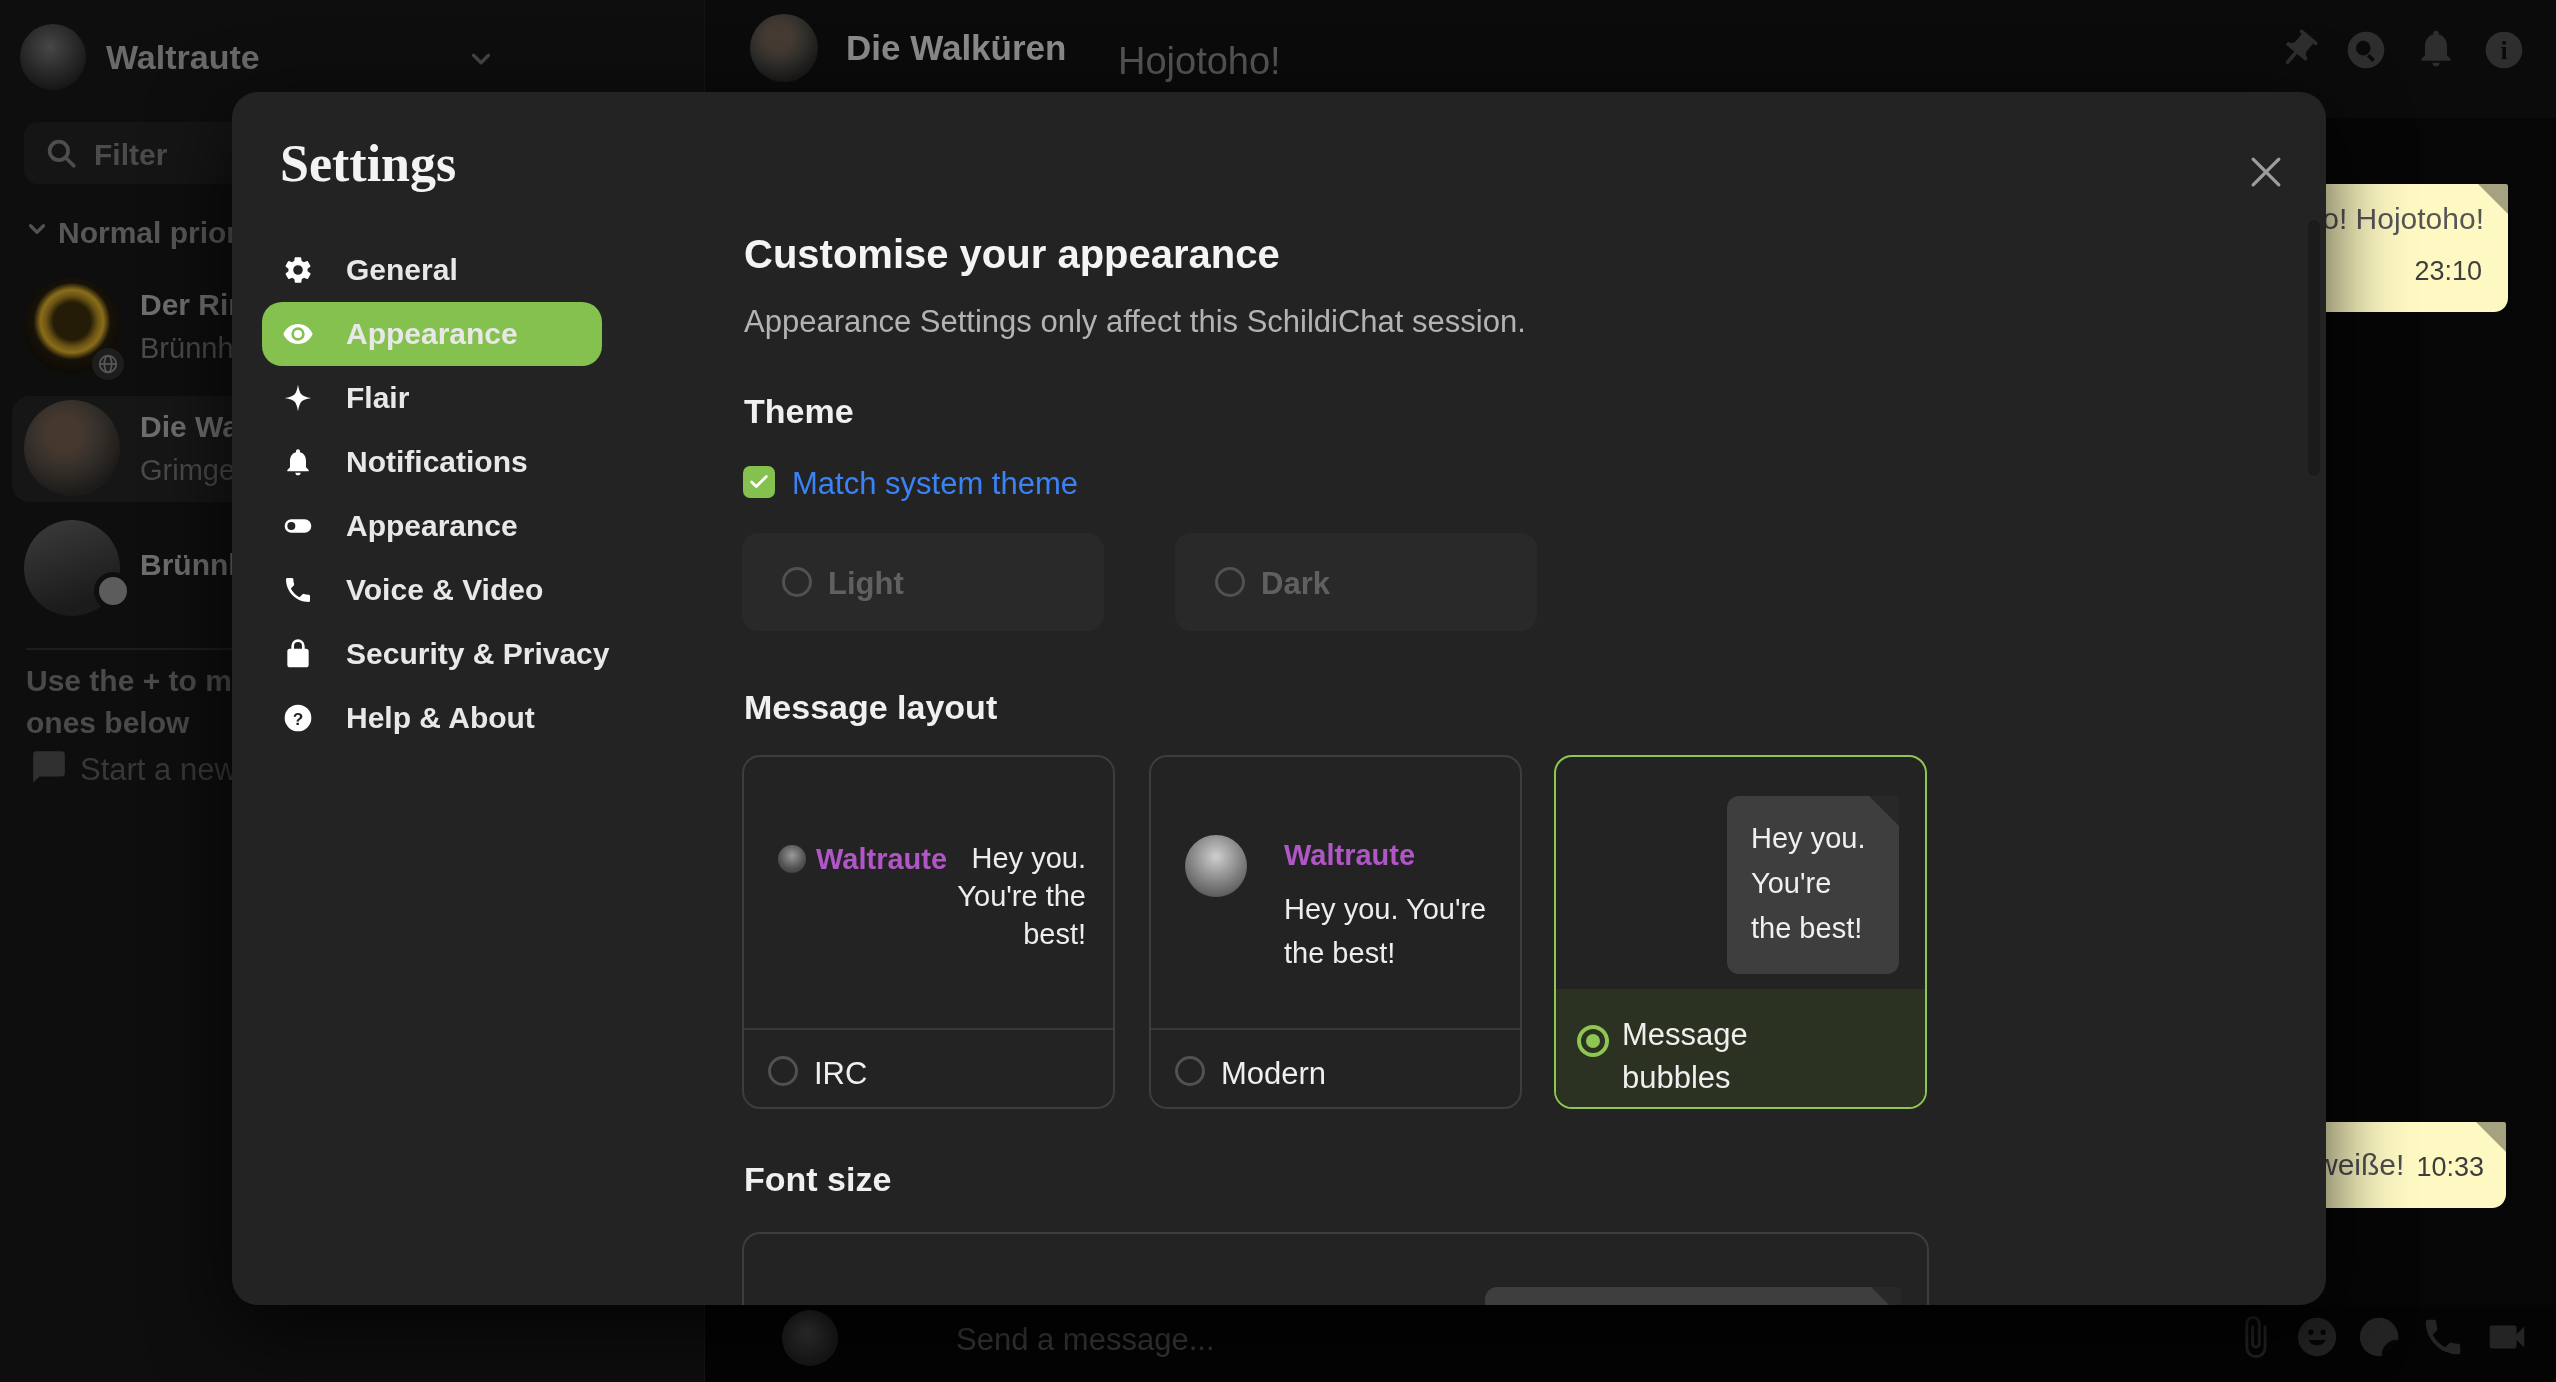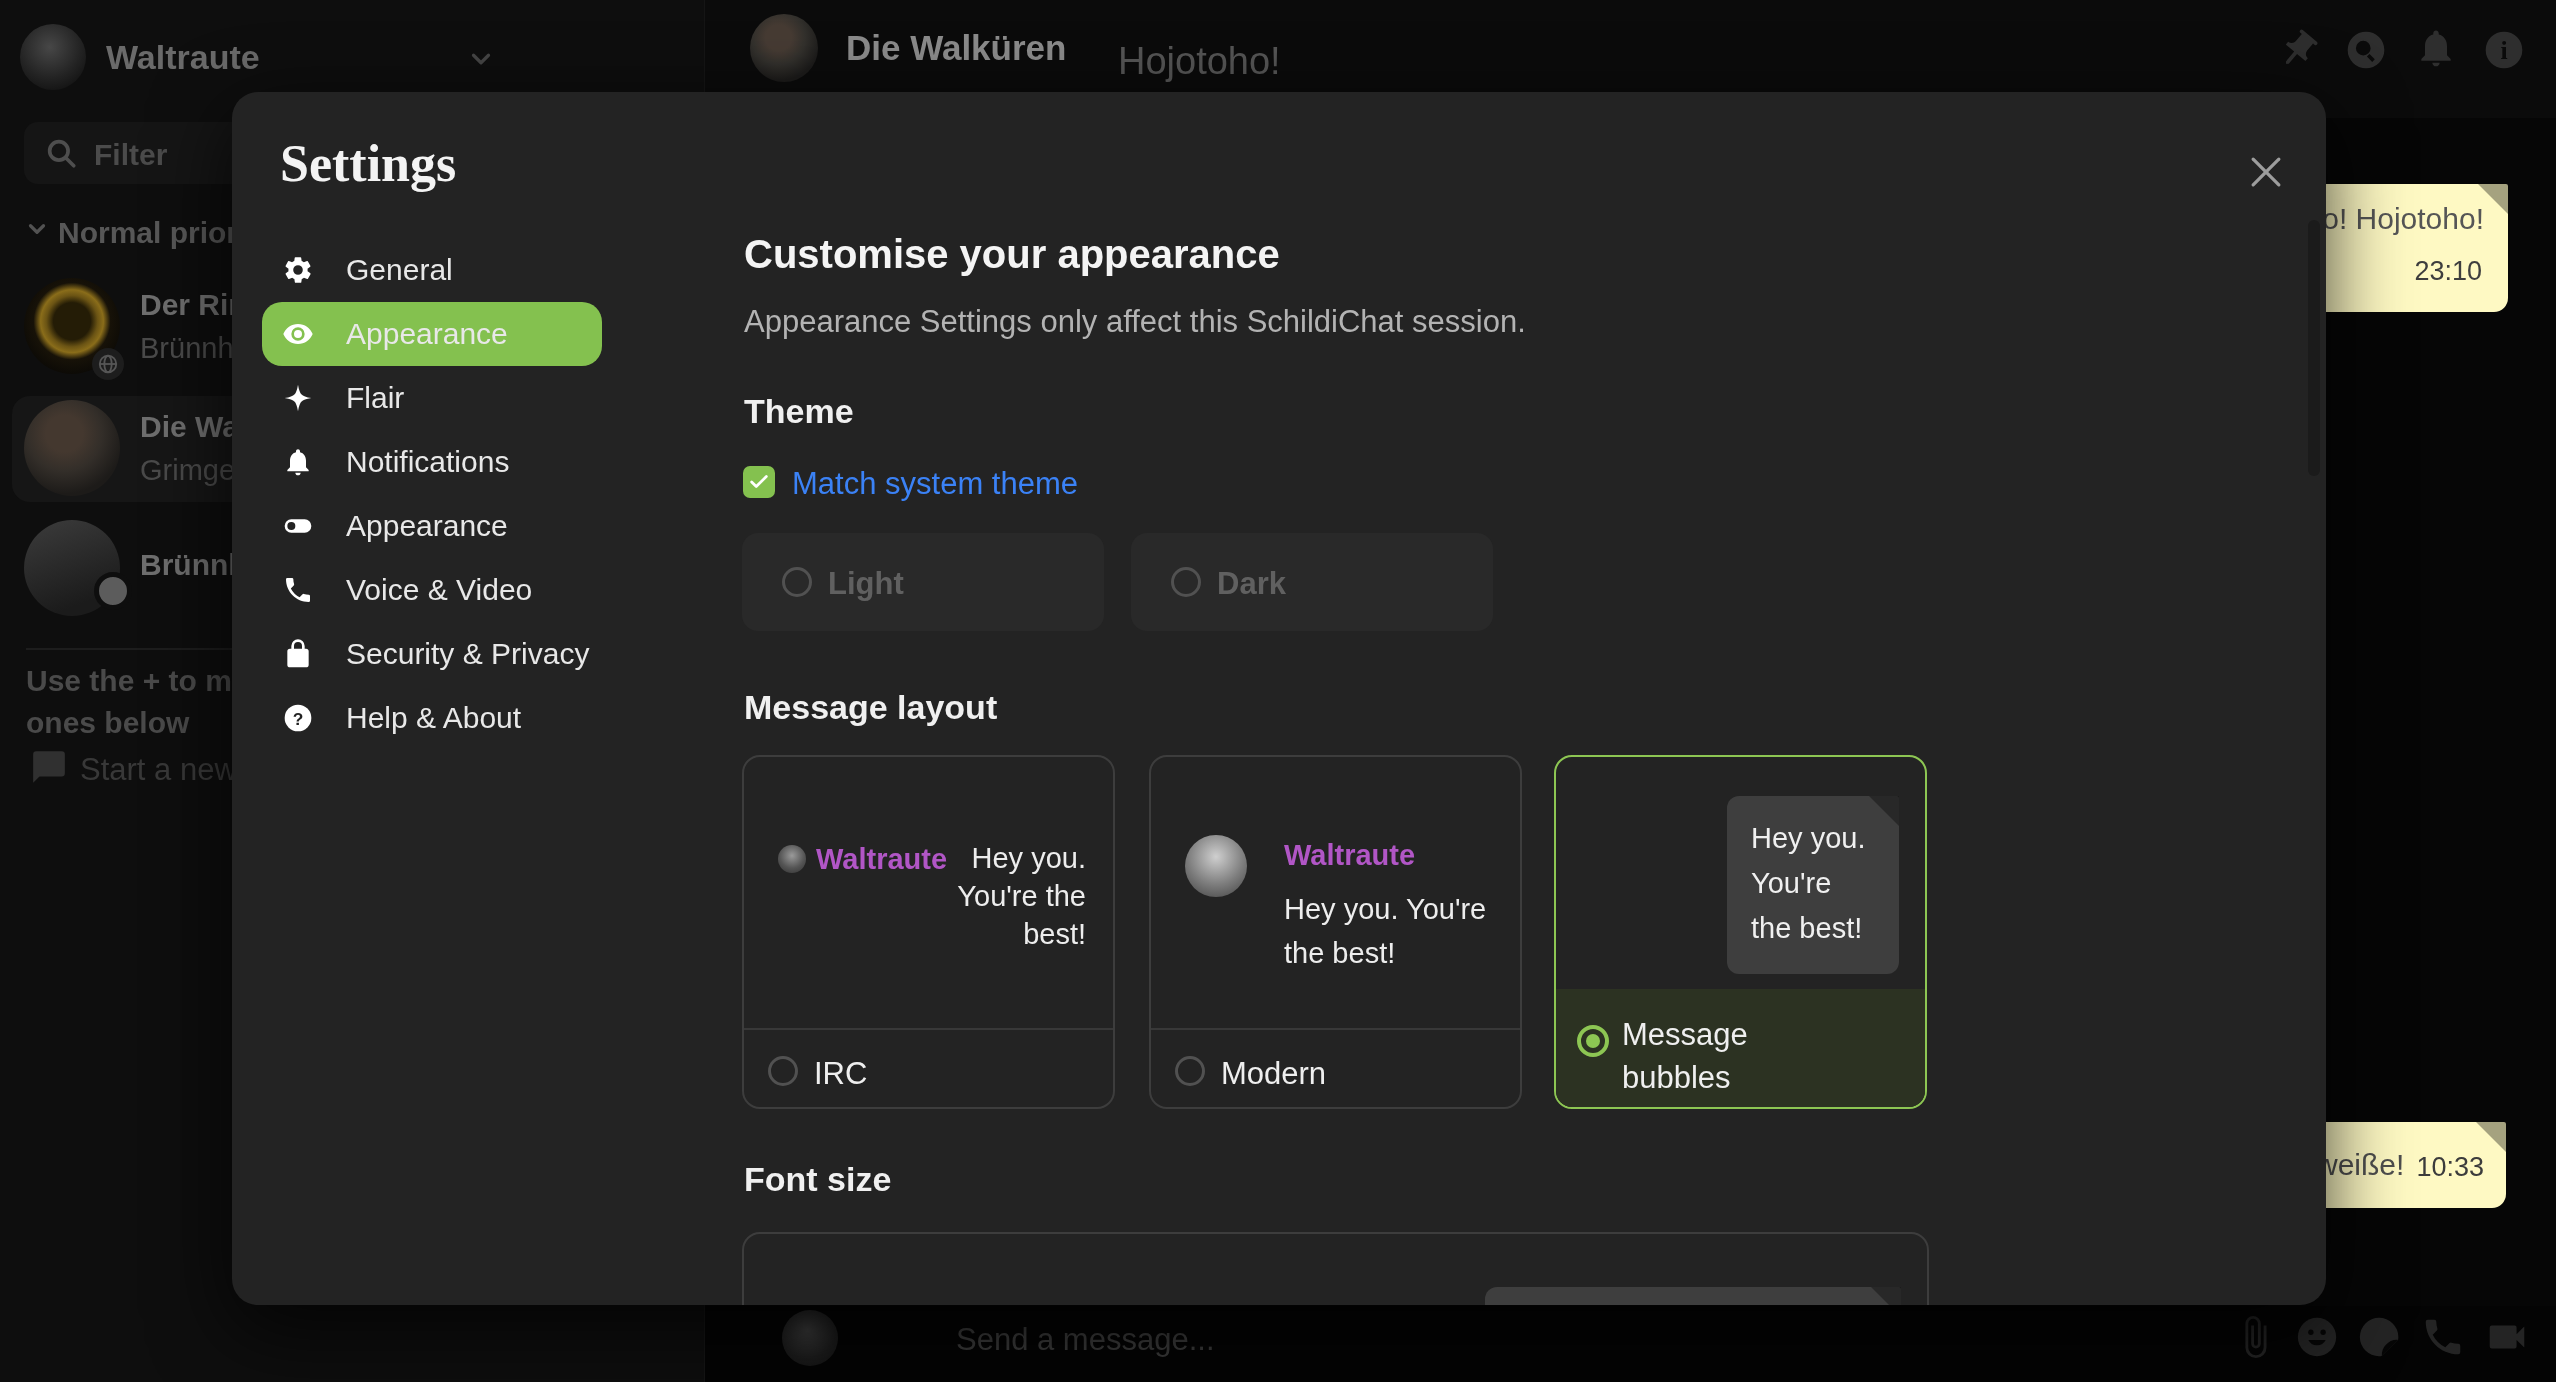--- a/index.html
+++ b/index.html
@@ -57,32 +57,32 @@
   .comp-input{left:956px;top:1322px;font-size:31px;color:#3a3a3a;white-space:nowrap;}
   .cicon{color:#242424;}
   
   .modal{left:232px;top:92px;width:2094px;height:1213px;background:#232323;border-radius:26px;
     overflow:hidden;box-shadow:0 24px 80px rgba(0,0,0,.75);}
   .m-title{left:48px;top:42px;font-size:52px;font-weight:700;color:#f3f3f3;font-family:Liberation Serif, serif;}
   .m-close{left:2012px;top:58px;width:44px;height:44px;color:#9d9d9d;cursor:pointer;}
   .nav{left:30px;top:146px;width:340px;}
   .nav-item{position:relative;height:64px;display:flex;align-items:center;color:#e8e8e8;}
   .nav-item .nico{position:absolute;left:20px;width:34px;height:34px;color:#fff;display:flex;align-items:center;}
-  .nav-item .nlabel{position:absolute;left:84px;font-size:30px;white-space:nowrap;}
+  .nav-item .nlabel{position:absolute;left:84px;font-size:30px;white-space:nowrap;font-weight:bold;}
   .nav-item.selected{background:#84c14f;border-radius:20px;}
   
   .c-heading{left:512px;top:140px;font-size:40px;font-weight:700;color:#f4f4f4;}
   .c-sub{left:512px;top:212px;font-size:31px;color:#b3b3b3;}
   .s-label{font-size:34px;font-weight:700;color:#f0f0f0;}
   .theme-label{left:512px;top:300px;}
   .checkbox{left:511px;top:374px;width:32px;height:32px;border-radius:7px;background:#84c14f;
     display:flex;align-items:center;justify-content:center;color:#fff;}
   .check-label{left:560px;top:374px;font-size:31px;color:#3b82f6;}
   .theme-card{top:441px;width:362px;height:98px;border-radius:16px;background:#292929;}
-  .tc-light{left:510px;} .tc-dark{left:899px;}
+  .tc-light{left:510px;} .tc-dark{left:943px;}
   .radio{border-radius:50%;box-sizing:border-box;}
   .radio-off{width:30px;height:30px;border:3px solid #515151;}
   .theme-card .radio{position:absolute;left:40px;top:34px;}
   .theme-card .tlab{position:absolute;left:86px;top:33px;font-size:31px;font-weight:700;color:#606060;}
   .ml-label{left:512px;top:596px;}
   .mcard{top:663px;width:373px;height:354px;border-radius:18px;border:2px solid #3d3d3d;background:#232323;box-sizing:border-box;}
   .mc1{left:510px;} .mc2{left:917px;} .mc3{left:1322px;border-color:#8dc653;}
   .mc-divider{position:absolute;left:0;width:100%;height:2px;background:#383838;}
   .mc-footer-radio{position:absolute;}
   .mc-footer-label{position:absolute;font-size:31px;color:#efefef;}

